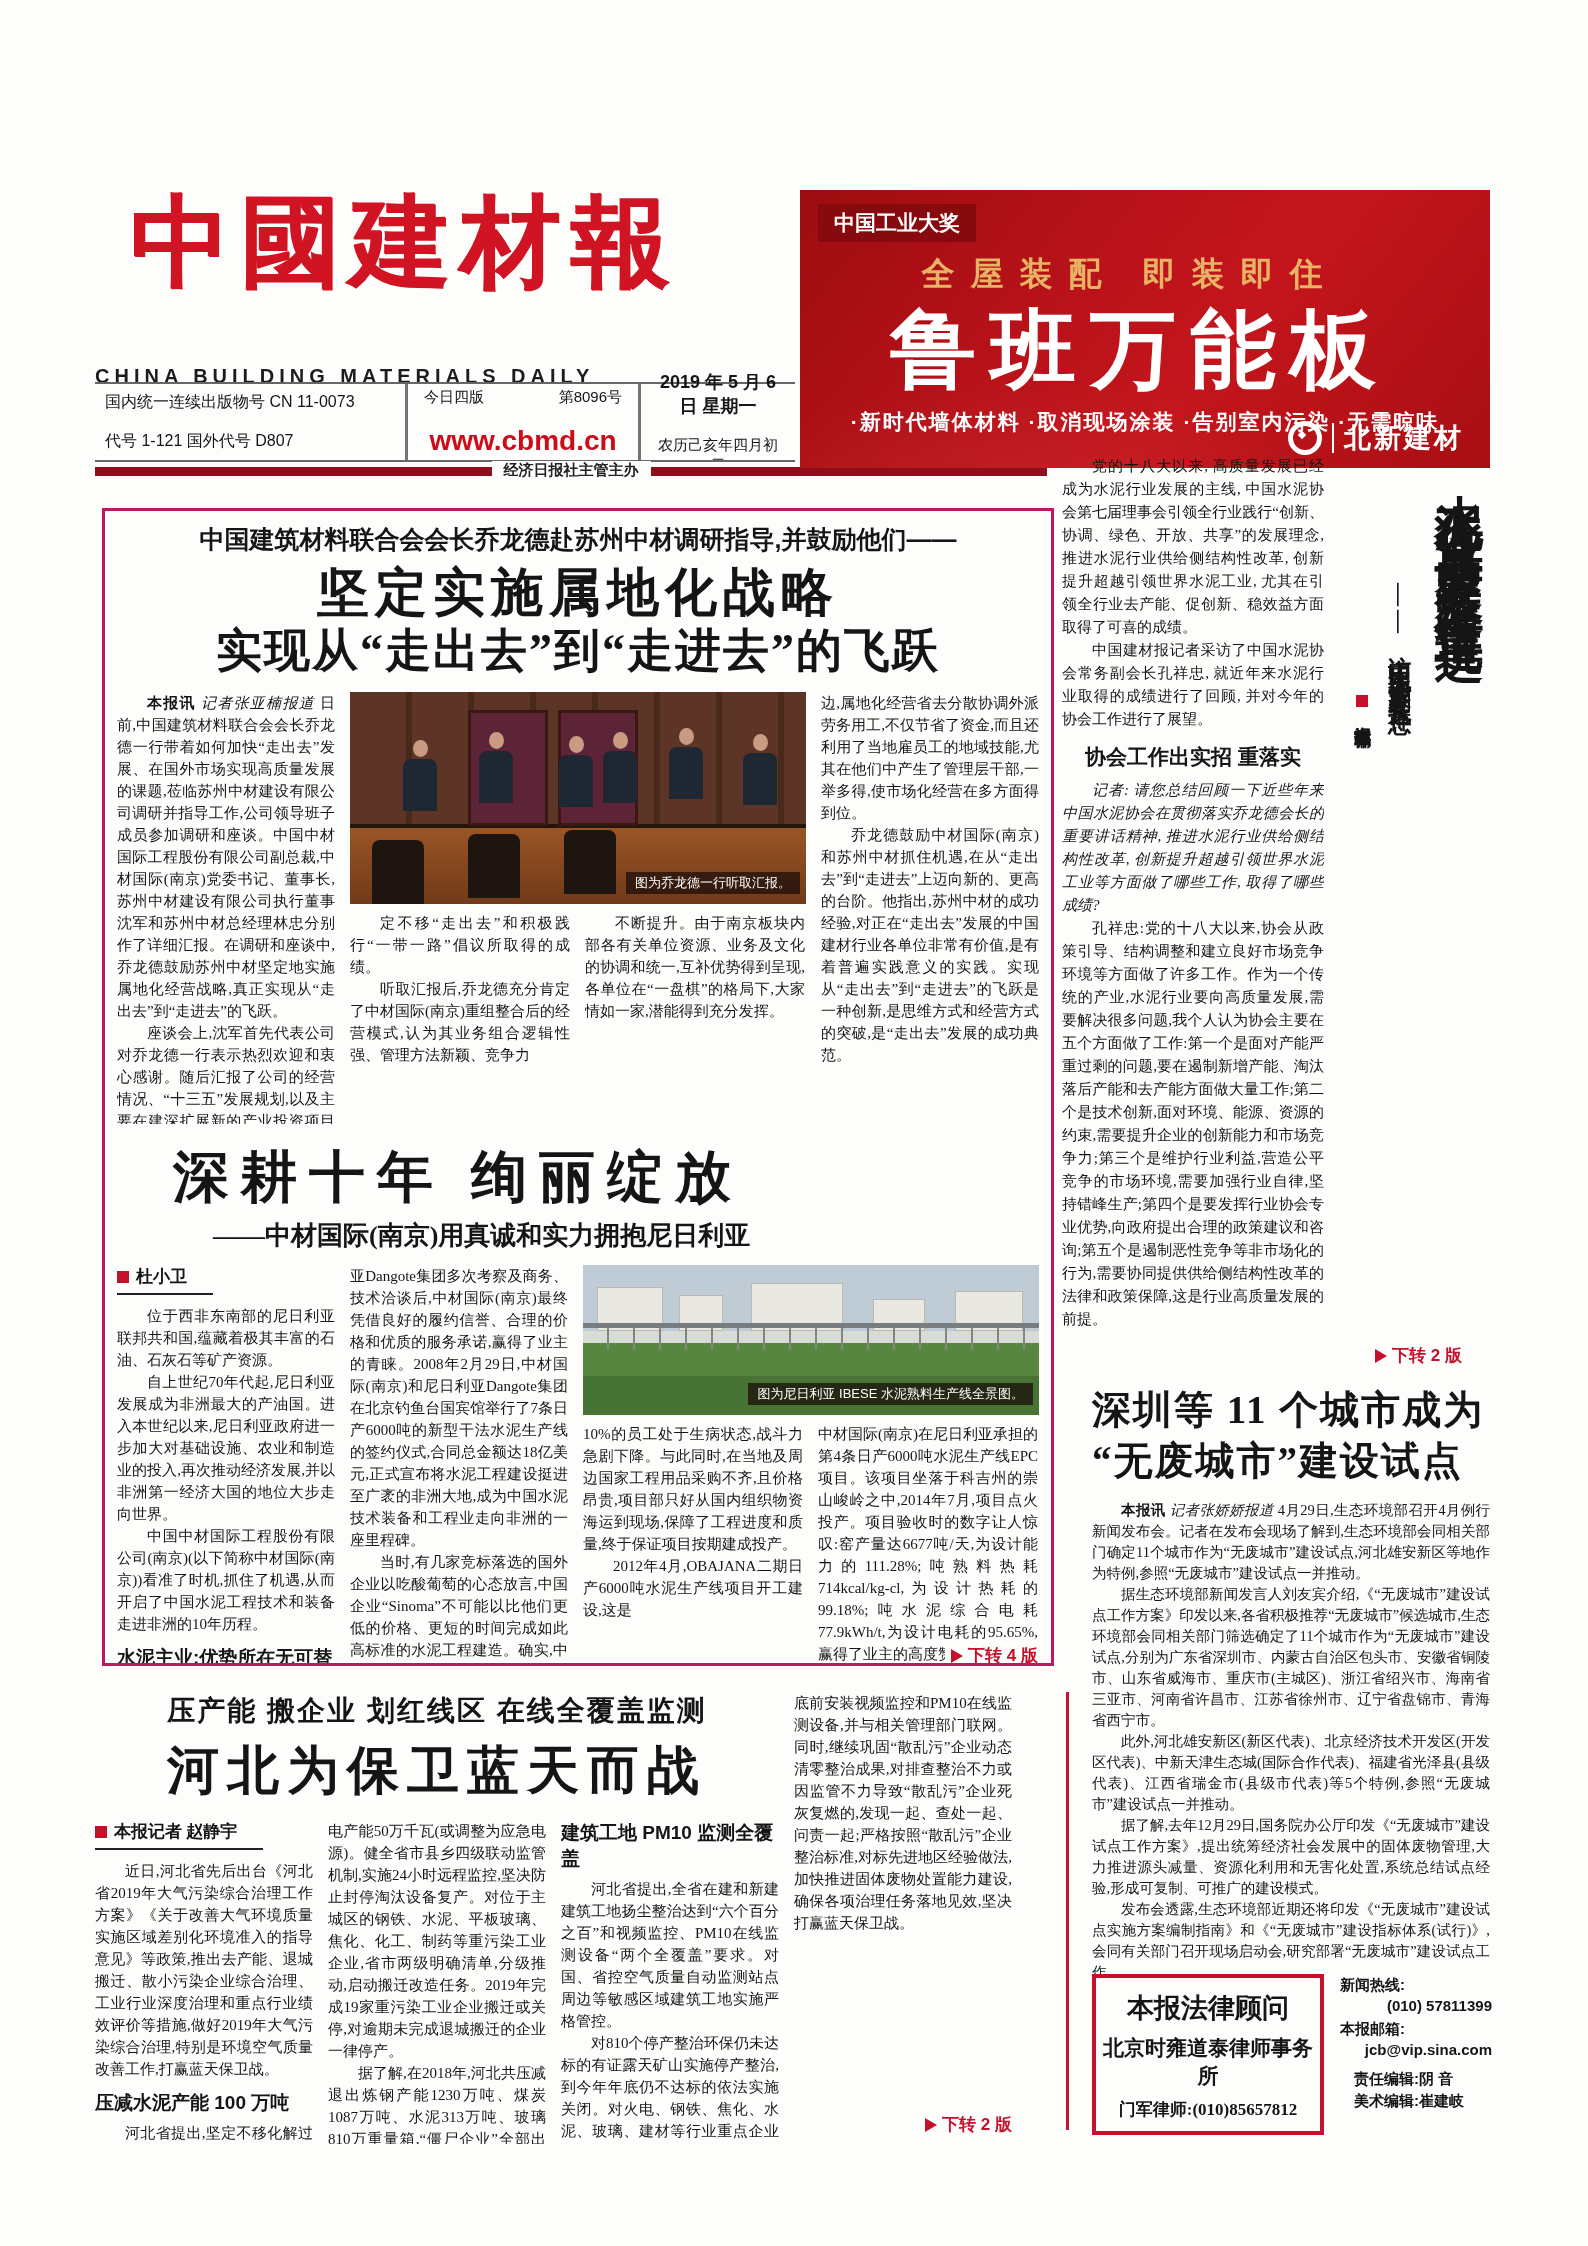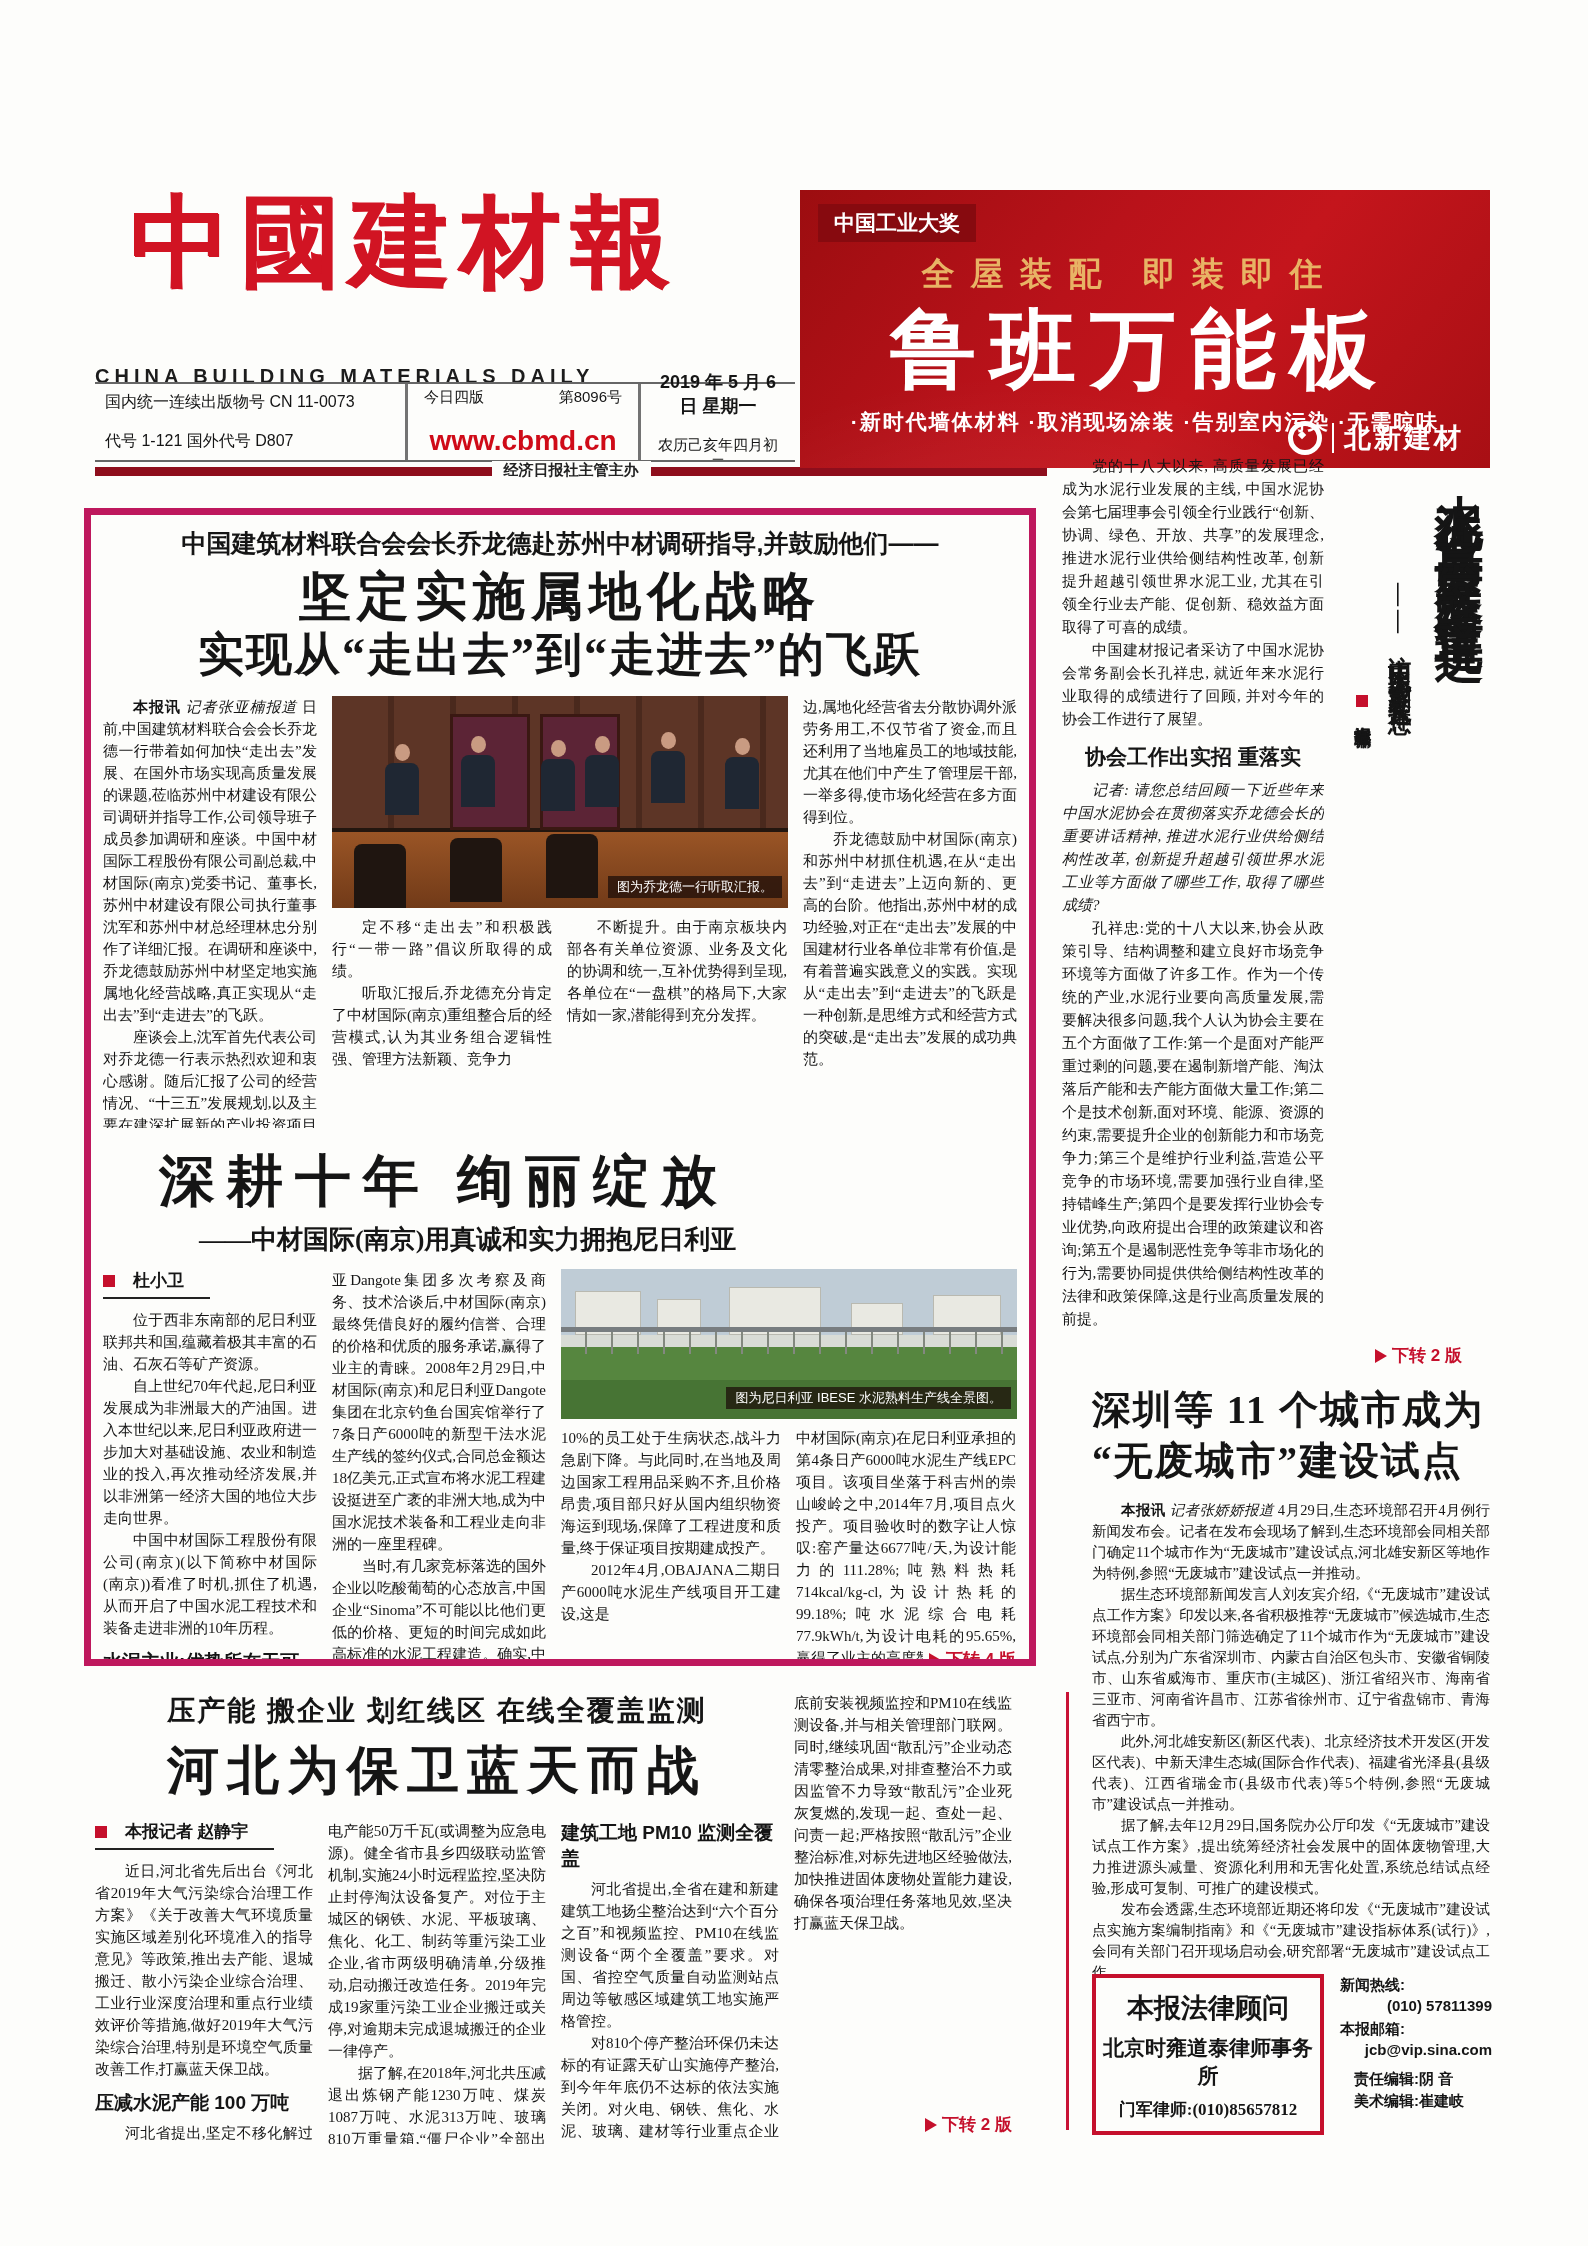--- a/index.html
+++ b/index.html
@@ -46,30 +46,30 @@
   .brandmark{width:24px;height:24px;border:5px solid #fff;border-radius:50%;position:relative;}
   .brandmark::after{content:"";position:absolute;left:6px;top:6px;width:6px;height:6px;background:#fff;
       transform:rotate(45deg);}
   .brandbar{width:2px;height:30px;background:#fff;}
   
   .body{font-size:15px;line-height:22px;text-align:justify;text-indent:2em;margin:0;}
   .cols{display:flex;gap:15px;}
   .col{width:218px;overflow:hidden;}
   .subhead{font-family:"Liberation Sans",sans-serif;font-weight:900;font-size:19px;
       margin:10px 0 6px;text-indent:0;}
-  .byline{display:inline-flex;align-items:center;gap:18px;border-bottom:2px solid #222;
+  .byline{display:inline-flex;align-items:center;gap:7px;border-bottom:2px solid #222;
       padding:0 26px 5px 0;margin-bottom:10px;font-size:17px;font-weight:600;}
   .sq{width:12px;height:12px;background:#c5102c;display:inline-block;}
   .jump{display:inline-flex;align-items:center;gap:5px;color:#c5102c;
       font-family:"Liberation Sans",sans-serif;font-weight:900;font-size:17px;}
   .jump::before{content:"";display:inline-block;width:0;height:0;border-left:12px solid #c5102c;
       border-top:7px solid transparent;border-bottom:7px solid transparent;}
   
-  .frame{position:absolute;left:84px;top:508px;width:952px;height:1158px;
-      border:7px solid #be185d;box-sizing:border-box;padding:10px 12px;overflow:hidden;}
+  .frame{position:absolute;left:102px;top:508px;width:952px;height:1158px;
+      border:3px solid #be185d;box-sizing:border-box;padding:10px 12px;overflow:hidden;}
   .kicker{font-family:"Liberation Sans",sans-serif;font-weight:600;font-size:25px;
       text-align:center;margin:2px 0 8px;}
   .mtitle1{font-size:52px;font-weight:900;text-align:center;letter-spacing:6px;line-height:1.1;margin:0;}
   .mtitle2{font-size:46px;font-weight:900;text-align:center;letter-spacing:2px;line-height:1.15;margin:4px 0 14px;}
   .main-cols .col{height:432px;}
   .midblock{width:456px;display:flex;flex-direction:column;}
   .photo1{position:relative;width:456px;height:212px;overflow:hidden;
       background:linear-gradient(#3f261c 0 62%,#23160f 62% 66%,#6e3a1c 66% 100%);}
   .panels{position:absolute;inset:0 0 38% 0;
       background:repeating-linear-gradient(90deg,#5d3526 0 56px,#4a291d 56px 62px);}

